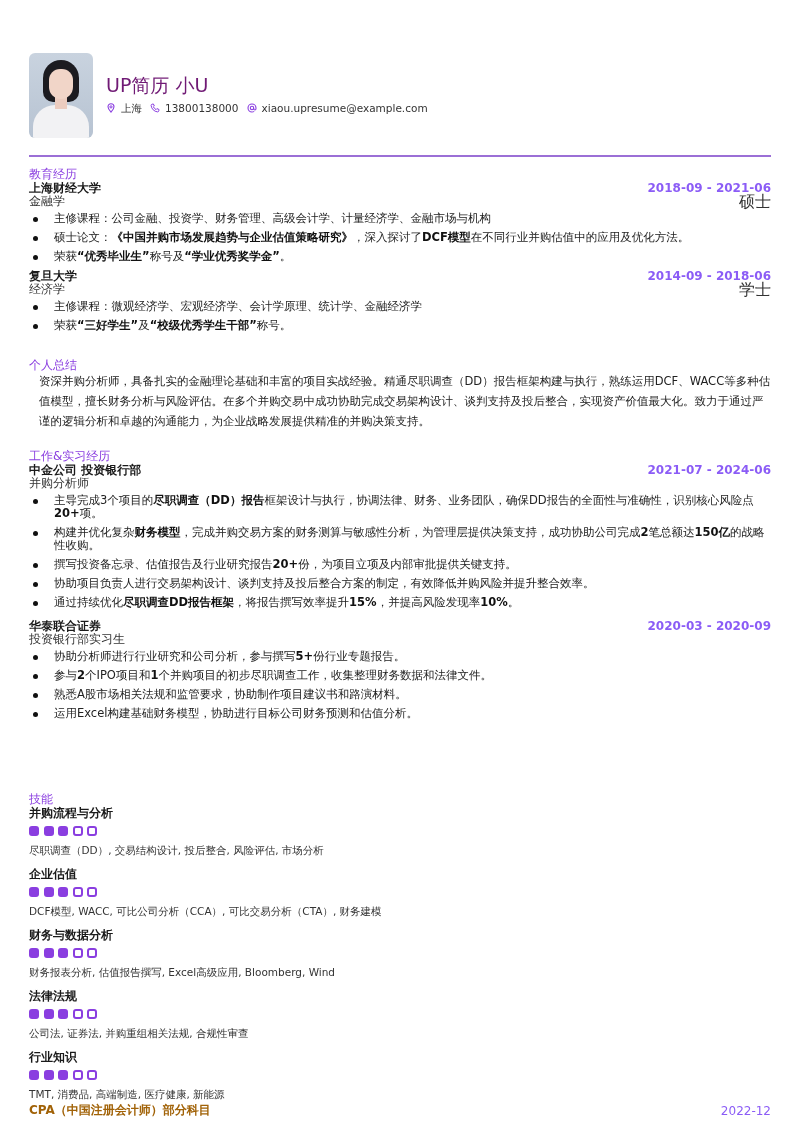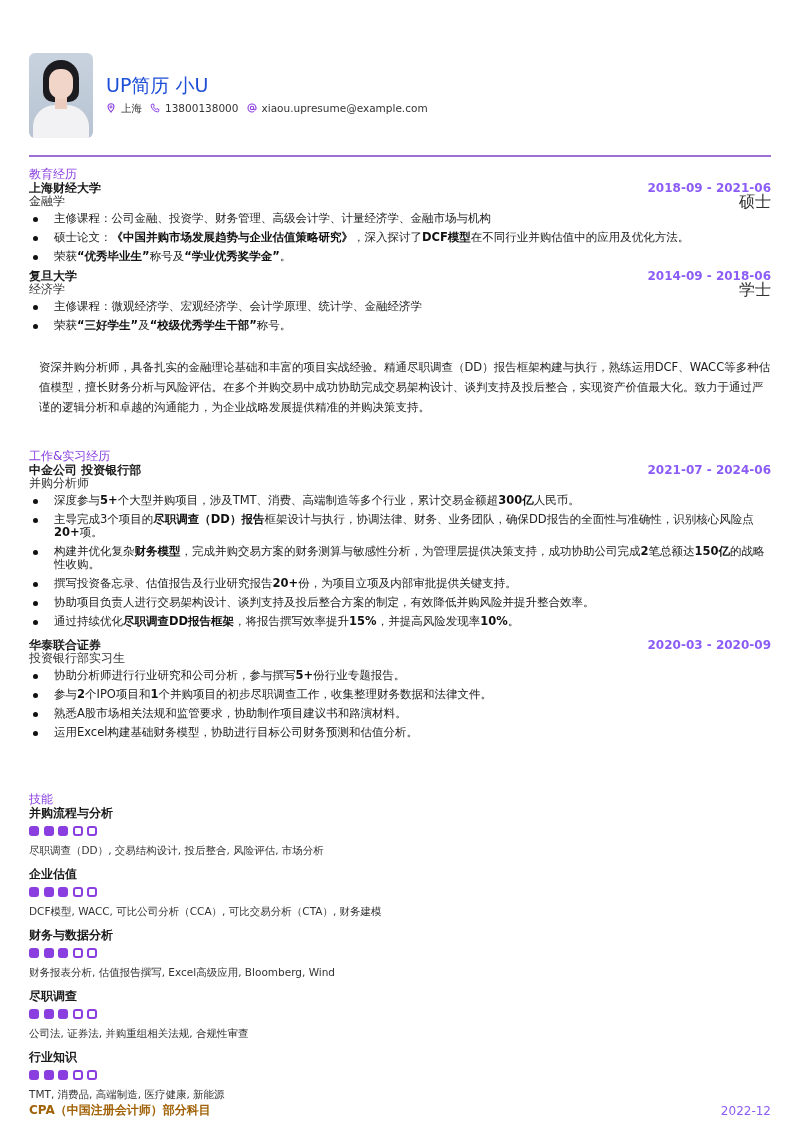--- a/index.html
+++ b/index.html
@@ -8,21 +8,21 @@
   .page { position: relative; width: 800px; height: 1130px; padding: 0 29px; }
 
   .header { position: absolute; left: 29px; top: 53px; display: flex; align-items: center; }
   .photo { width: 64px; height: 85px; border-radius: 6px; overflow: hidden;
            background: linear-gradient(180deg, #c9d3df 0%, #b7c3d2 100%); position: relative; }
   .photo .hair { position: absolute; left: 14px; top: 7px; width: 36px; height: 42px; border-radius: 18px 18px 10px 10px; background: #1c1b20; }
   .photo .face { position: absolute; left: 20px; top: 16px; width: 24px; height: 30px; border-radius: 12px 12px 13px 13px; background: #f1d5c8; }
   .photo .neck { position: absolute; left: 26px; top: 44px; width: 12px; height: 12px; background: #ecccbf; }
   .photo .body { position: absolute; left: 4px; top: 52px; width: 56px; height: 40px; border-radius: 22px 22px 0 0; background: #f2f2f4; }
   .header-text { margin-left: 13px; }
-  .name { font-size: 19px; font-weight: normal; color: #1d4ed8; line-height: 24px; margin-top: -4px; }
+  .name { font-size: 19px; font-weight: normal; color: #701a75; line-height: 24px; margin-top: -4px; }
   .contacts { display: flex; align-items: center; font-size: 10.5px; color: #333; margin-top: 4px; line-height: 14px; }
   .contact { display: flex; align-items: center; margin-right: 8px; }
   .contact .ico { width: 10px; height: 10px; margin-right: 5px; display: inline-block; }
 
   .divider { position: absolute; left: 29px; top: 155px; width: 742px; height: 1.5px; background: #9b6fd6; }
 
   .section-title { font-size: 12px; color: #8a3ee0; line-height: 14px; }
   .abs { position: absolute; left: 29px; width: 742px; }
   .row { display: flex; justify-content: space-between; align-items: flex-start; }
   .entry-title { font-size: 12px; font-weight: bold; color: #1a1a1a; line-height: 14px; }
@@ -118,36 +118,36 @@
         </div>
       </div>
       <ul class="bullets">
           <li><span>主修课程：微观经济学、宏观经济学、会计学原理、统计学、金融经济学</span></li>
           <li><span>荣获</span><b>“三好学生”</b><span>及</span><b>“校级优秀学生干部”</b><span>称号。</span></li>
         </ul>
     </div>
   </div>
 
   <div class="abs" style="top:358px;">
+    <div class="section-title">个人总结</div>
     <div class="summary" style="margin-top:-1px;">资深并购分析师，具备扎实的金融理论基础和丰富的项目实战经验。精通尽职调查（DD）报告框架构建与执行，熟练运用DCF、WACC等多种估值模型，擅长财务分析与风险评估。在多个并购交易中成功协助完成交易架构设计、谈判支持及投后整合，实现资产价值最大化。致力于通过严谨的逻辑分析和卓越的沟通能力，为企业战略发展提供精准的并购决策支持。</div>
   </div>
 
   <div class="abs" style="top:449px;">
     <div class="section-title">工作&amp;实习经历</div>
 
     <div>
       <div class="row">
         <div>
           <div class="entry-title">中金公司 投资银行部</div>
           <div class="entry-sub">并购分析师</div>
         </div>
         <div class="entry-date">2021-07 - 2024-06</div>
       </div>
       <ul class="bullets">
-          <li><span>深度参与</span><b>5+</b><span>个大型并购项目，涉及TMT、消费、高端制造等多个行业，累计交易金额超</span><b>300亿</b><span>人民币。</span></li>
           <li><span>主导完成3个项目的</span><b>尽职调查（DD）报告</b><span>框架设计与执行，协调法律、财务、业务团队，确保DD报告的全面性与准确性，识别核心风险点</span><b>20+</b><span>项。</span></li>
           <li><span>构建并优化复杂</span><b>财务模型</b><span>，完成并购交易方案的财务测算与敏感性分析，为管理层提供决策支持，成功协助公司完成</span><b>2</b><span>笔总额达</span><b>150亿</b><span>的战略性收购。</span></li>
           <li><span>撰写投资备忘录、估值报告及行业研究报告</span><b>20+</b><span>份，为项目立项及内部审批提供关键支持。</span></li>
           <li><span>协助项目负责人进行交易架构设计、谈判支持及投后整合方案的制定，有效降低并购风险并提升整合效率。</span></li>
           <li><span>通过持续优化</span><b>尽职调查DD报告框架</b><span>，将报告撰写效率提升</span><b>15%</b><span>，并提高风险发现率</span><b>10%</b><span>。</span></li>
         </ul>
     </div>
 
     <div style="margin-top:10px;">
       <div class="row">
@@ -196,21 +196,21 @@
           <div class="dots">
             <span class="dot on"></span>
             <span class="dot on"></span>
             <span class="dot on"></span>
             <span class="dot off"></span>
             <span class="dot off"></span>
           </div>
           <div class="skill-desc">财务报表分析, 估值报告撰写, Excel高级应用, Bloomberg, Wind</div>
         </div>
         <div style="margin-bottom: 10px;">
-          <div class="skill-name">尽职调查</div>
+          <div class="skill-name">法律法规</div>
           <div class="dots">
             <span class="dot on"></span>
             <span class="dot on"></span>
             <span class="dot on"></span>
             <span class="dot off"></span>
             <span class="dot off"></span>
           </div>
           <div class="skill-desc">公司法, 证券法, 并购重组相关法规, 合规性审查</div>
         </div>
         <div style="margin-bottom: 18px;">

